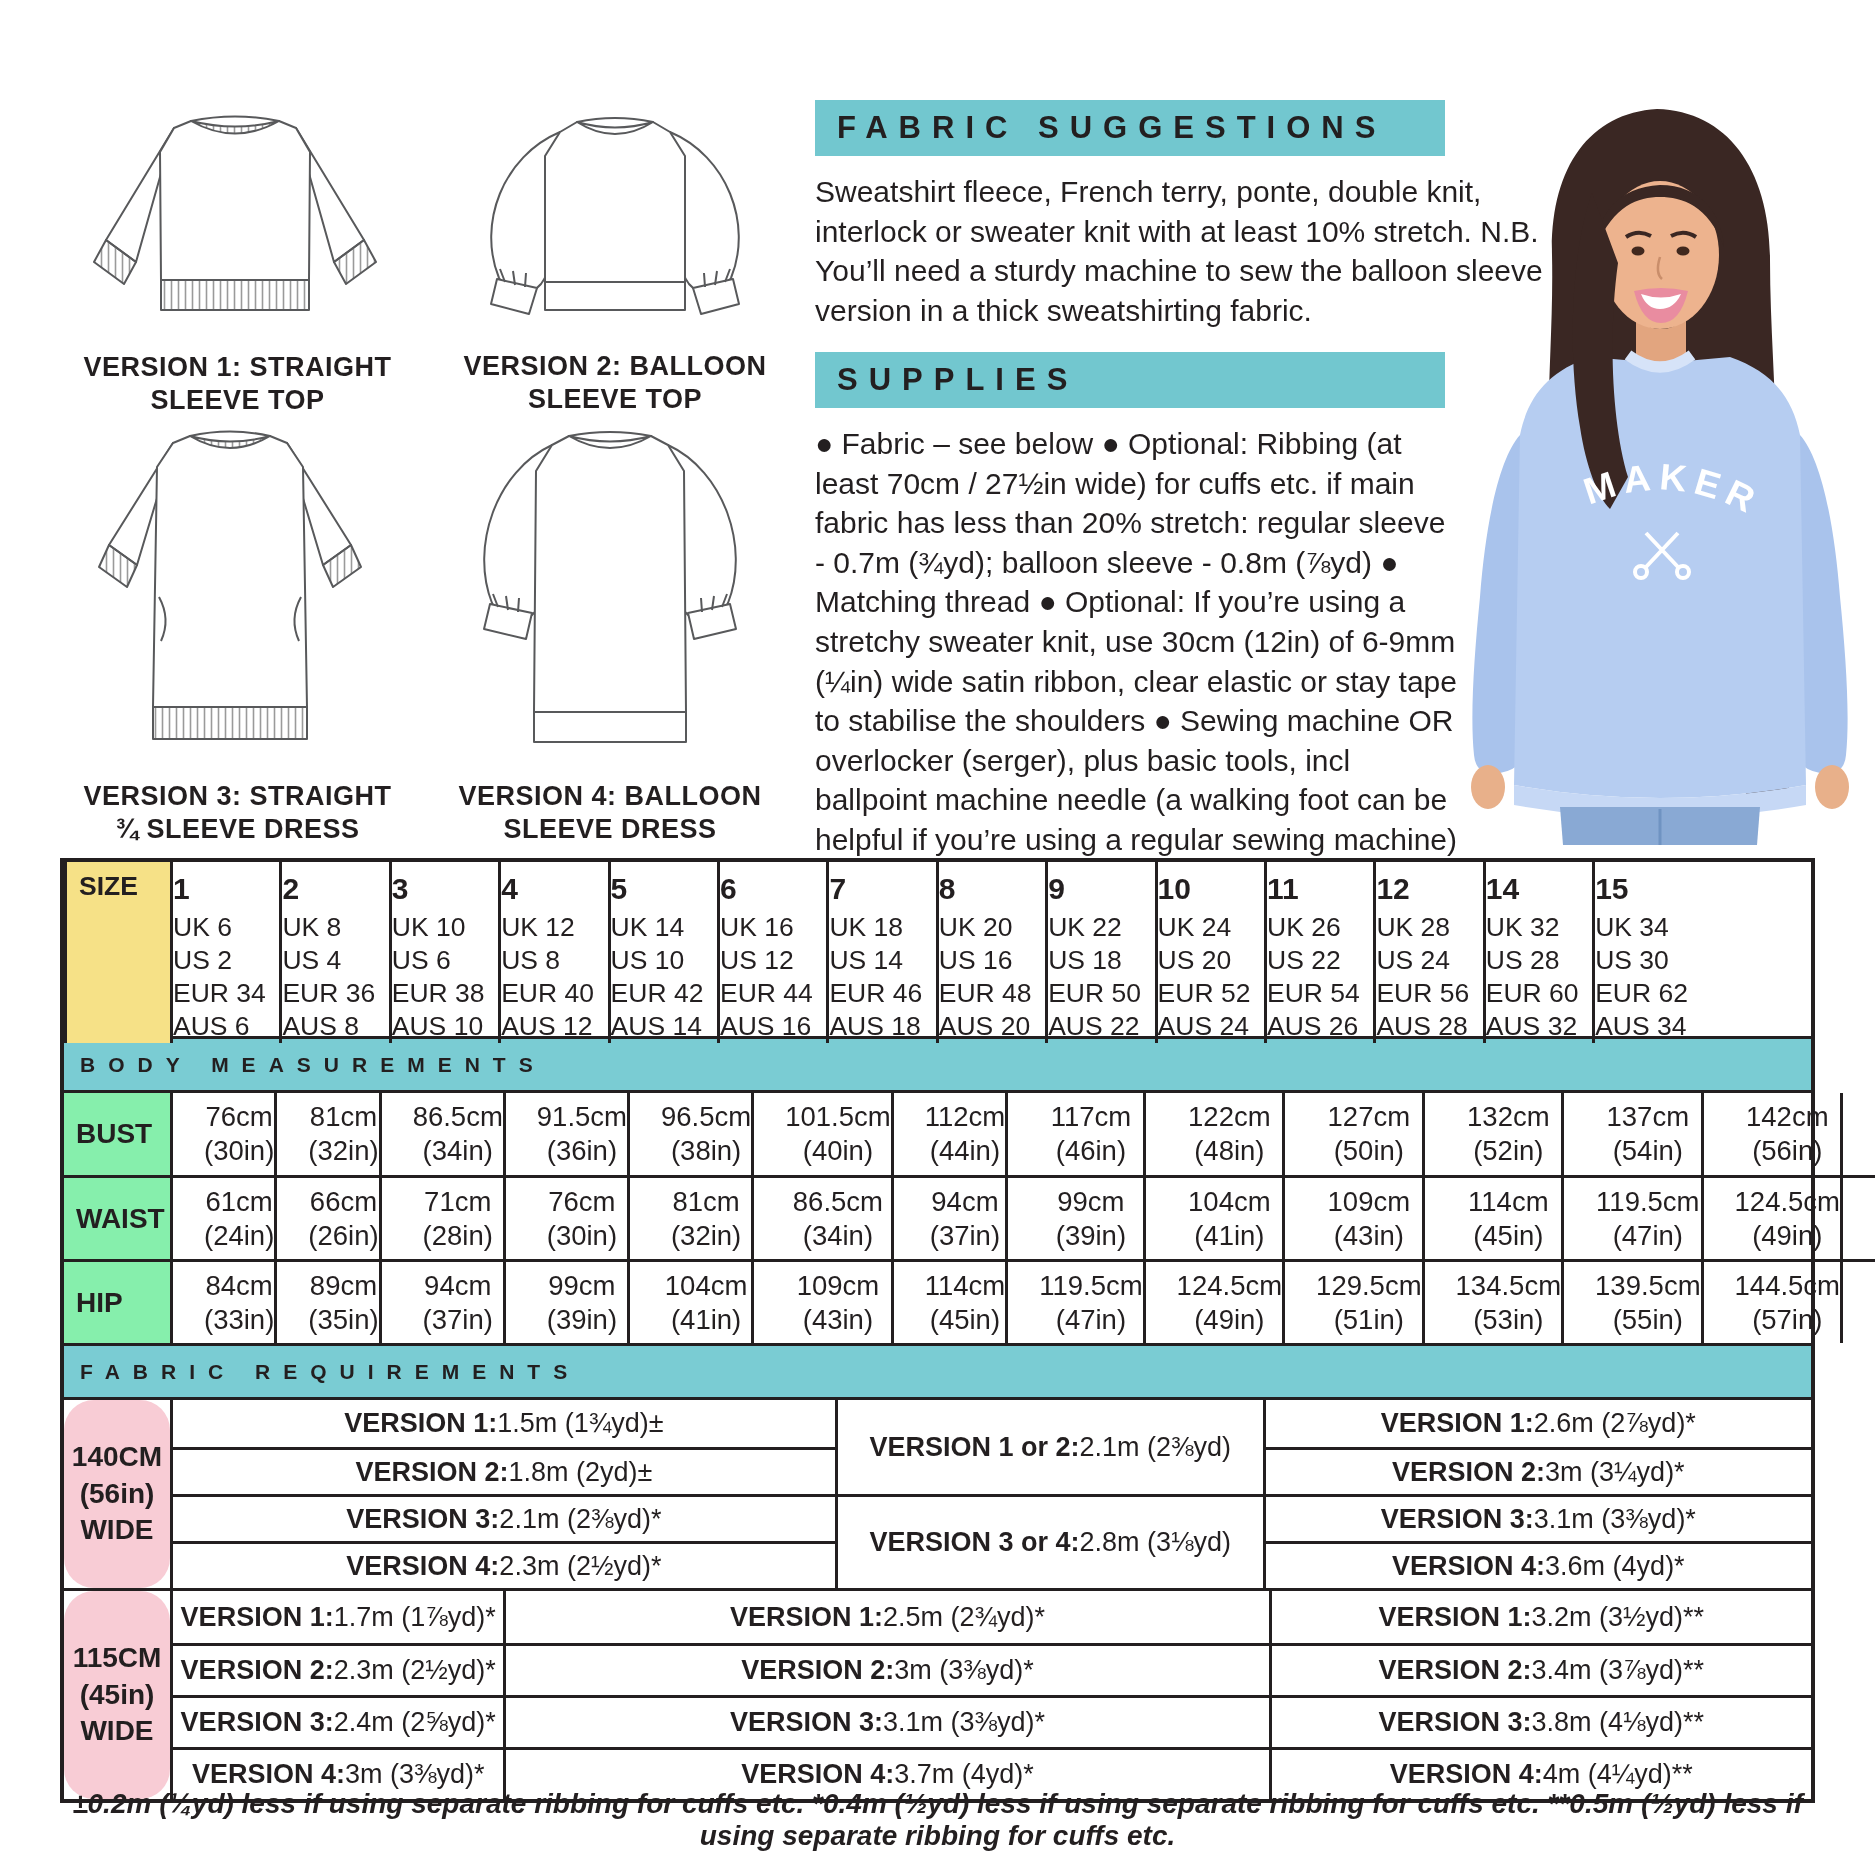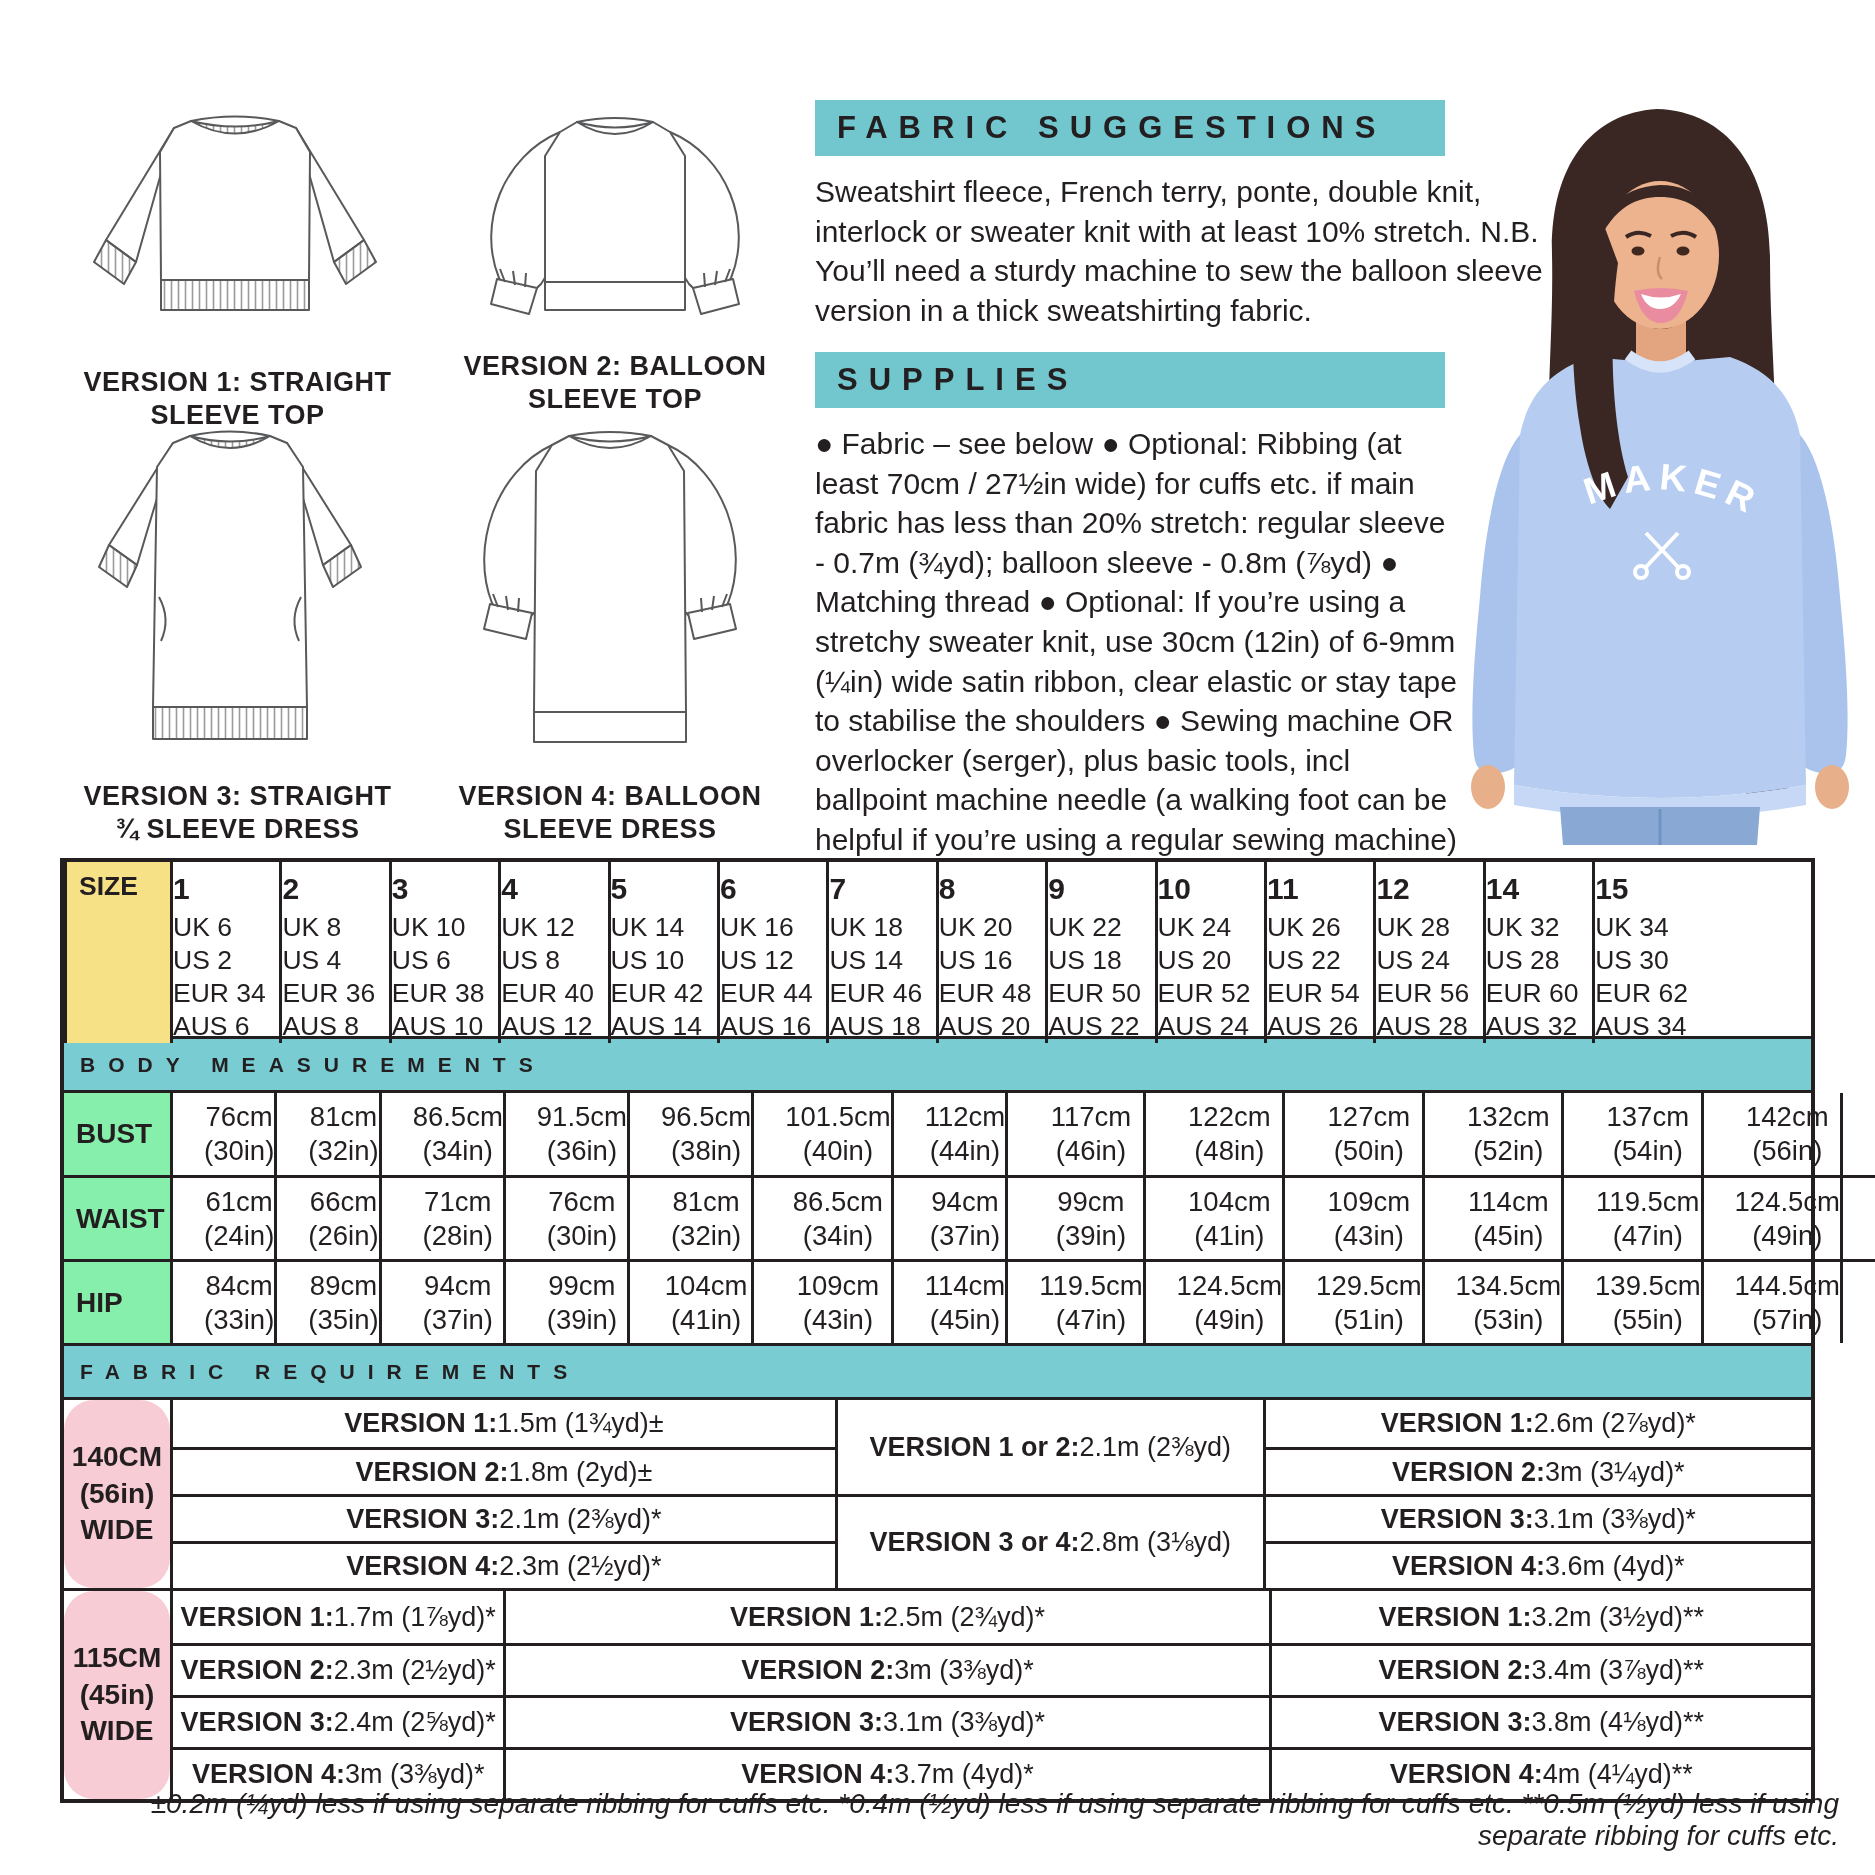--- a/index.html
+++ b/index.html
@@ -28,22 +28,22 @@
             padding-left:12px;box-sizing:border-box;}
   .bm-val{display:flex;flex-direction:column;align-items:center;justify-content:center;
           font-size:27.5px;line-height:1.22;box-sizing:border-box;padding-left:31px;}
   .bl{border-left:3px solid #231f20;}
   .bt{border-top:3px solid #231f20;}
   .fr-grid{display:grid;border-top:3px solid #231f20;}
   .fr-cell{display:flex;align-items:center;justify-content:center;font-size:27px;box-sizing:border-box;}
   .frb{font-weight:bold;white-space:pre;}
   .fr-label{background:#f8ccd5;display:flex;flex-direction:column;align-items:center;justify-content:center;
             font-weight:bold;font-size:28px;line-height:1.3;box-sizing:border-box;border-radius:30px;}
-  .footnote{position:absolute;left:36px;top:1788px;width:1803px;text-align:right;
-            font-style:italic;font-size:28px;}
+  .footnote{position:absolute;left:36px;top:1788px;width:1803px;text-align:center;
+            font-style:italic;font-size:28px;font-weight:bold;}
   svg{display:block;}
 </style>
 </head>
 <body>
 
 <div class="abs" style="left:70px;top:92px;">
   <svg width="330" height="252" viewBox="0 0 330 252">
     <defs>
         <pattern id="rib1" width="7" height="14" patternUnits="userSpaceOnUse">
       <path d="M3.5,0 V14" stroke="#9a9a9a" stroke-width="1.6"></path>
@@ -104,21 +104,21 @@
       <polygon points="290,199 248,208 254,234 296,224"></polygon>
       <path d="M58,202 L53,189 M68,205 L66,191 M78,207 L79,193" fill="none"></path>
       <path d="M282,202 L287,189 M272,205 L274,191 M262,207 L261,193" fill="none"></path>
       <path d="M112,40 L129,31 Q170,23 211,31 L228,40 L244,66 L246,307 L94,307 L96,66 Z"></path>
       <path d="M129,31 Q170,55 211,31 Q170,42 129,31 Z"></path>
       <rect x="94" y="307" width="152" height="30"></rect>
     </g>
   </svg>
 </div>
 
-<div class="abs cap" style="left:70px;top:366px;width:335px;">
+<div class="abs cap" style="left:70px;top:351px;width:335px;">
   <div>VERSION 1: STRAIGHT</div>
   <div>SLEEVE TOP</div>
 </div>
 <div class="abs cap" style="left:445px;top:350px;width:340px;">
   <div>VERSION 2: BALLOON</div>
   <div>SLEEVE TOP</div>
 </div>
 <div class="abs cap" style="left:70px;top:780px;width:335px;">
   <div>VERSION 3: STRAIGHT</div>
   <div>¾ SLEEVE DRESS</div>

